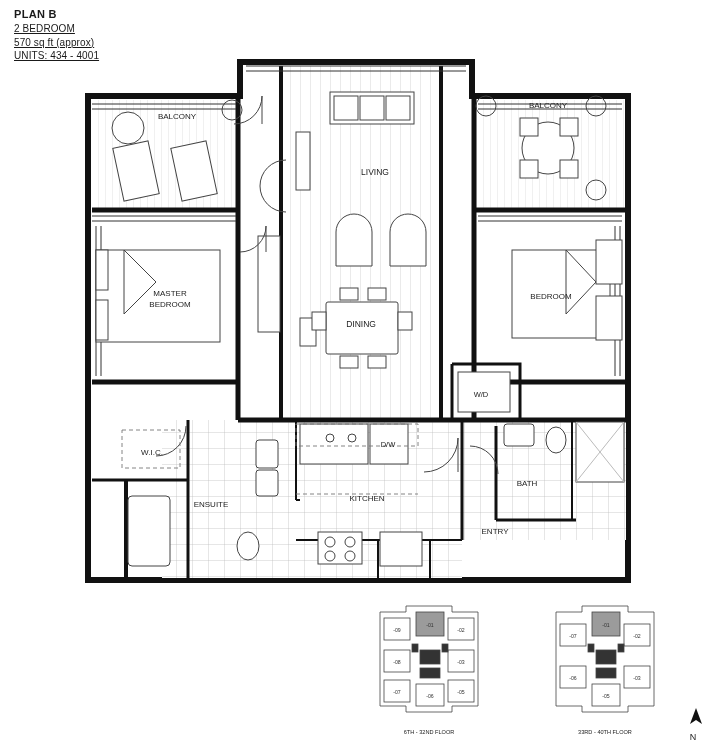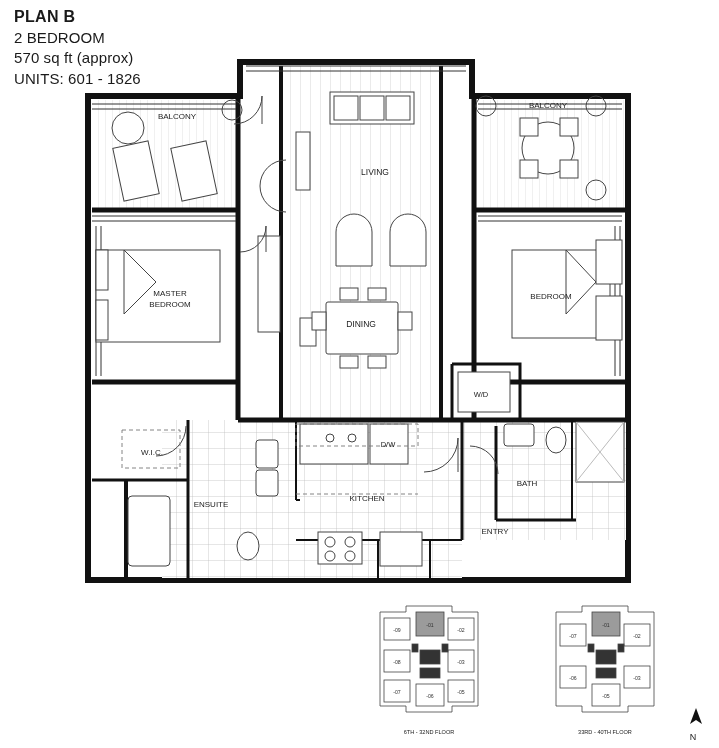--- a/index.html
+++ b/index.html
@@ -7,39 +7,39 @@
   body {
     width: 719px; height: 748px;
     background: #ffffff;
     font-family: "Liberation Sans", sans-serif;
     color: #1a1a1a;
     position: relative;
     overflow: hidden;
   }
   
   #title-block { position:absolute; left:14px; top:8px; }
-  #title-block .plan-name { font-size:16px; font-weight:bold; letter-spacing:0.3px; margin-bottom:2px; }
-  #title-block .line { font-size:15px; letter-spacing:0.1px; line-height:1.35; }
+  #title-block .plan-name { font-size:11px; font-weight:bold; letter-spacing:0.3px; margin-bottom:2px; }
+  #title-block .line { font-size:10px; letter-spacing:0.1px; line-height:1.35;text-decoration:underline; }
 
   
   #floorplan { position:absolute; left:0; top:0; width:719px; height:748px; }
   #compass { position:absolute; right:12px; bottom:6px; width:28px; text-align:center; }
   #compass .n { font-size:9px; }
 
   .unit-txt { font-size:5.2px; fill:#333; font-family:"Liberation Sans", sans-serif; }
   .room-txt { font-family:"Liberation Sans", sans-serif; fill:#222; }
 </style>
 </head>
 <body>
 
 <div id="title-block">
   <div class="plan-name">PLAN B</div>
   <div class="line">2 BEDROOM</div>
   <div class="line">570 sq ft (approx)</div>
-  <div class="line">UNITS: 601 - 1826</div>
+  <div class="line">UNITS: 434 - 4001</div>
 </div>
 
 <svg id="floorplan" viewBox="0 0 719 748" xmlns="http://www.w3.org/2000/svg">
   <defs>
     <pattern id="tilePat" width="16" height="16" patternUnits="userSpaceOnUse">
       <rect width="16" height="16" fill="#ffffff"></rect>
       <path d="M0 0 H16 M0 0 V16" stroke="#b8b8b8" stroke-width="0.7"></path>
     </pattern>
     <pattern id="plankPat" width="10" height="10" patternUnits="userSpaceOnUse">
       <rect width="10" height="10" fill="#ffffff"></rect>

